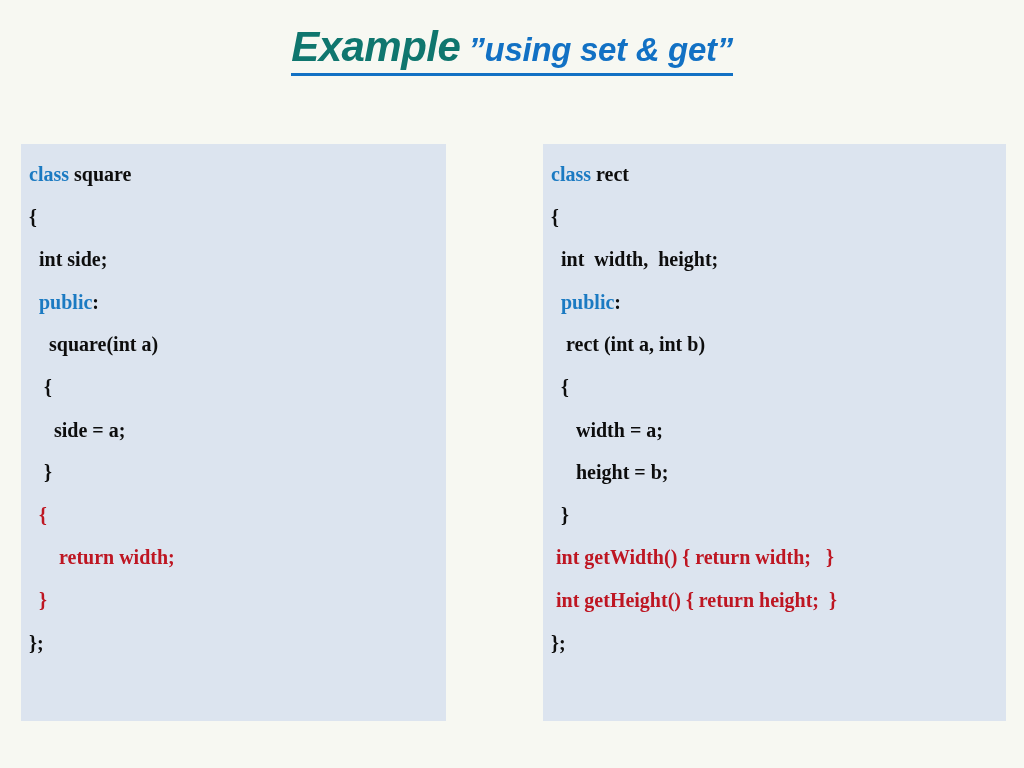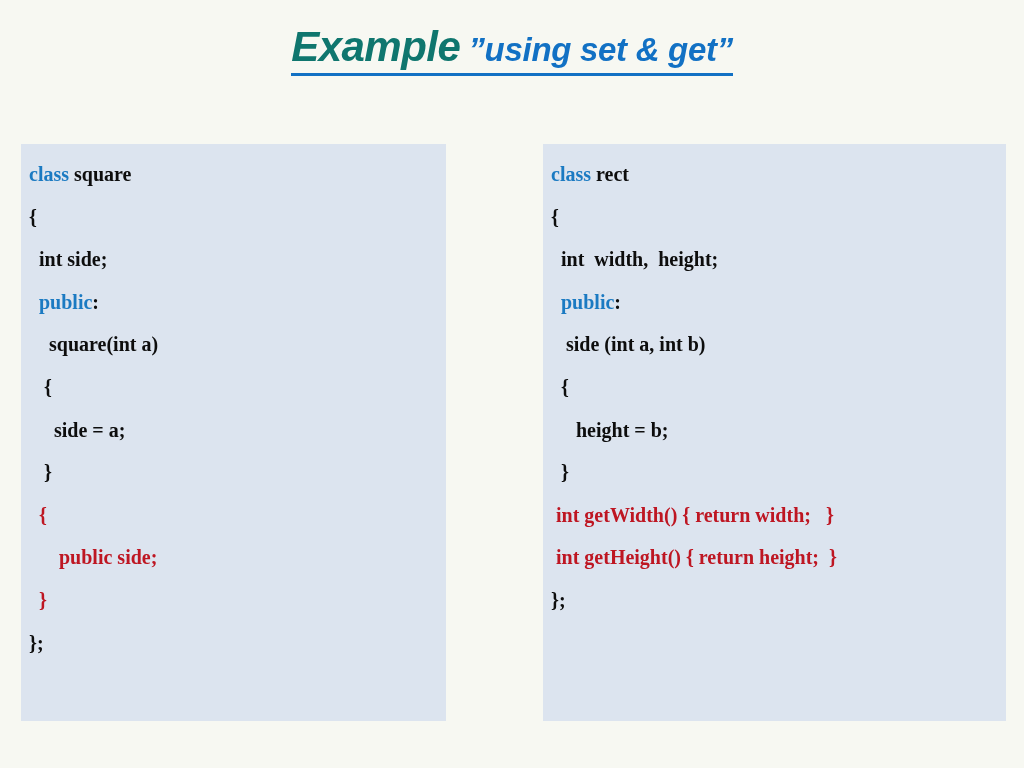--- a/index.html
+++ b/index.html
@@ -104,33 +104,34 @@
   <ul class="code-list">
       <li class="code-line"><span class="kw">class</span><span class="blk"> square</span></li>
       <li class="code-line"><span class="blk">{</span></li>
       <li class="code-line"><span class="blk">  int side;</span></li>
       <li class="code-line"><span class="blk">  </span><span class="kw">public</span><span class="blk">:</span></li>
       <li class="code-line"><span class="blk">    square(int a)</span></li>
       <li class="code-line"><span class="blk">   {</span></li>
       <li class="code-line"><span class="blk">     side = a;</span></li>
       <li class="code-line"><span class="blk">   }</span></li>
       <li class="code-line"><span class="red">  {</span></li>
-      <li class="code-line"><span class="red">      public side;</span></li>
+      <li class="code-line"><span class="red">      return width;</span></li>
       <li class="code-line"><span class="red">  }</span></li>
       <li class="code-line"><span class="blk">};</span></li>
     </ul>
 </div>
 
 <div class="panel" id="panel-right">
   <ul class="code-list">
       <li class="code-line"><span class="kw">class</span><span class="blk"> rect</span></li>
       <li class="code-line"><span class="blk">{</span></li>
       <li class="code-line"><span class="blk">  int  width,  height;</span></li>
       <li class="code-line"><span class="blk">  </span><span class="kw">public</span><span class="blk">:</span></li>
-      <li class="code-line"><span class="blk">   side (int a, int b)</span></li>
+      <li class="code-line"><span class="blk">   rect (int a, int b)</span></li>
       <li class="code-line"><span class="blk">  {</span></li>
+      <li class="code-line"><span class="blk">     width = a;</span></li>
       <li class="code-line"><span class="blk">     height = b;</span></li>
       <li class="code-line"><span class="blk">  }</span></li>
       <li class="code-line"><span class="red"> int getWidth() { return width;   }</span></li>
       <li class="code-line"><span class="red"> int getHeight() { return height;  }</span></li>
       <li class="code-line"><span class="blk">};</span></li>
     </ul>
 </div>
 
 </body></html>

